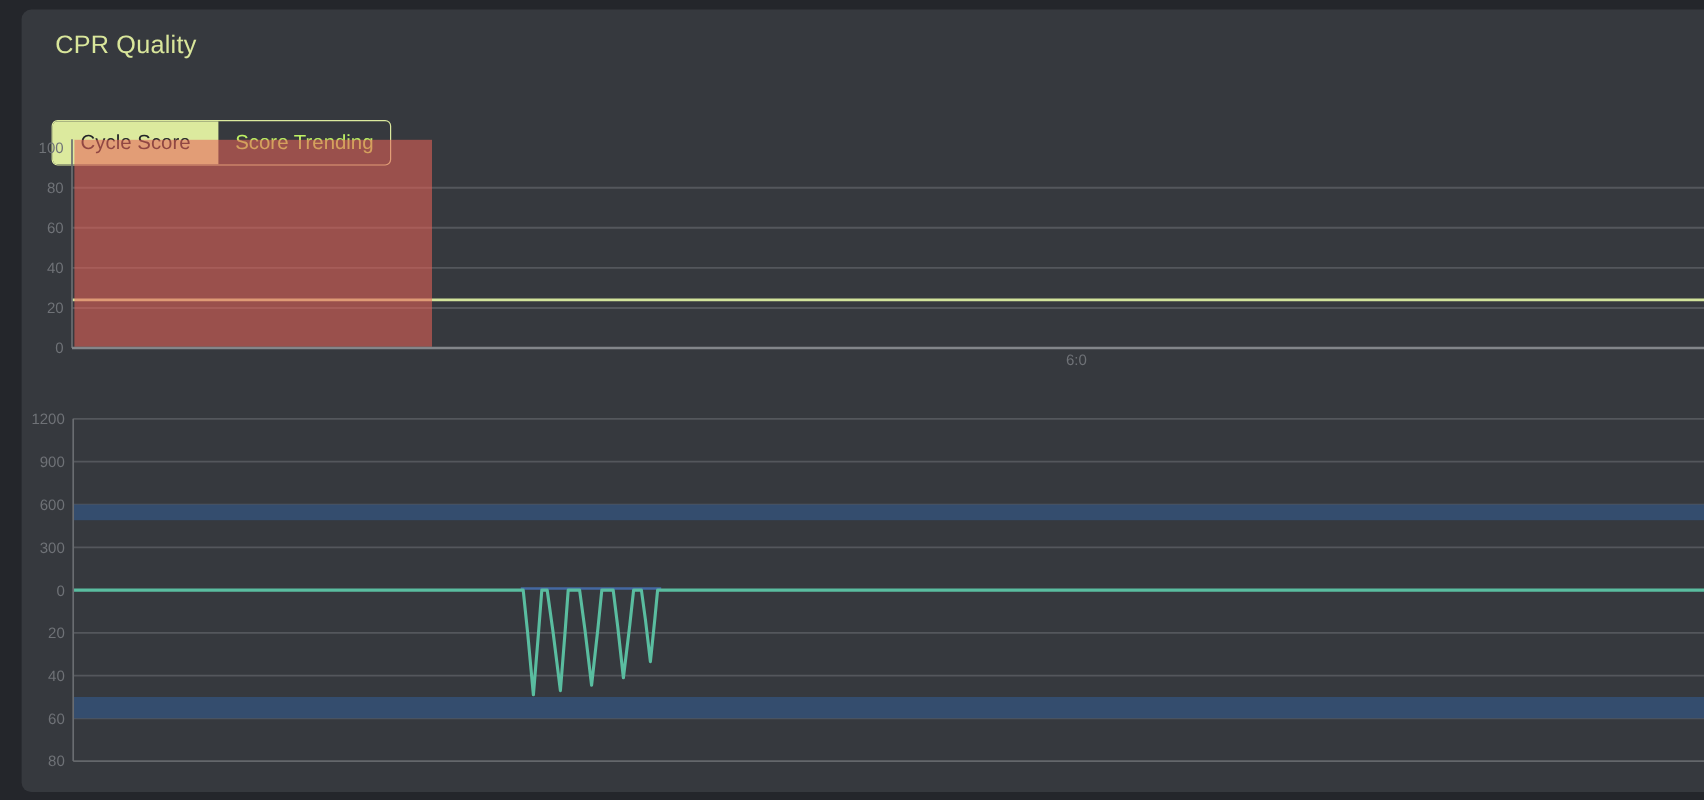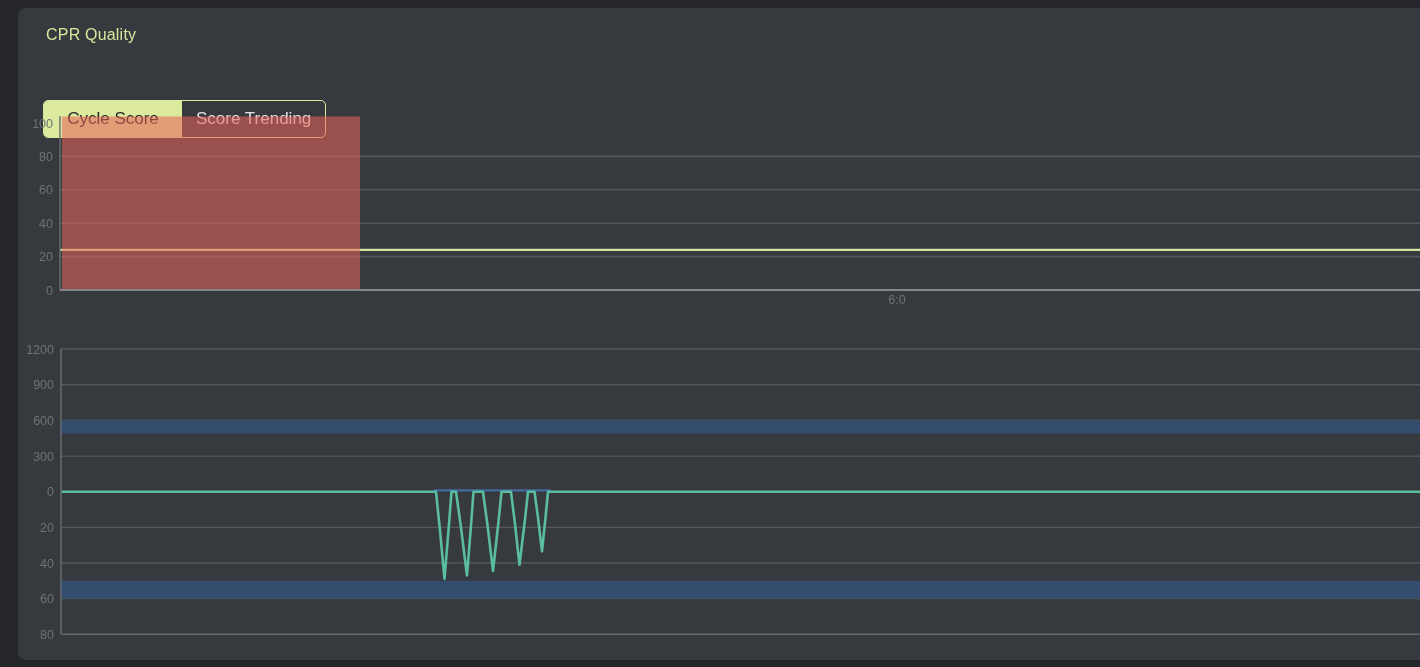--- a/index.html
+++ b/index.html
@@ -1,26 +1,26 @@
 <!DOCTYPE html>
 <html><head>
 <meta charset="utf-8">
 <style>
   html,body{margin:0;padding:0;background:#191b1f;}
   .page{position:relative;width:1420px;height:667px;background:#24262b;overflow:hidden;
         font-family:"Liberation Sans",sans-serif;}
   .panel{position:absolute;left:18px;top:8px;width:1402px;height:652px;
          background:#36393e;border-radius:8px 0 0 8px;}
-  .title{position:absolute;left:28px;top:18px;font-size:16px;letter-spacing:.2px;
+  .title{position:absolute;left:28px;top:18px;font-size:21px;letter-spacing:.2px;
          color:#d9e69b;}
   .tabs{position:absolute;left:25px;top:56px;display:flex;border:1.5px solid #dcea9e;
         border-radius:5px;overflow:hidden;margin-top:36px;}
   .tab{height:36px;min-width:138px;box-sizing:border-box;padding:0 14px;
        font-family:"Liberation Sans",sans-serif;font-size:17px;line-height:36px;
-       background:transparent;color:#e5e5e5;border:none;cursor:pointer;text-align:center;}
+       background:transparent;color:#bef264;border:none;cursor:pointer;text-align:center;}
   .tab.selected{background:#dcea9e;color:#222428;}
   #chart-svg{position:absolute;left:0;top:0;width:1420px;height:667px;pointer-events:none;}
   #chart-svg text{font-family:"Liberation Sans",sans-serif;font-size:12.5px;fill:#6f7277;}
 </style>
 </head>
 <body>
 
 <div class="page">
   <div class="panel">
     <div class="title">CPR Quality</div>

